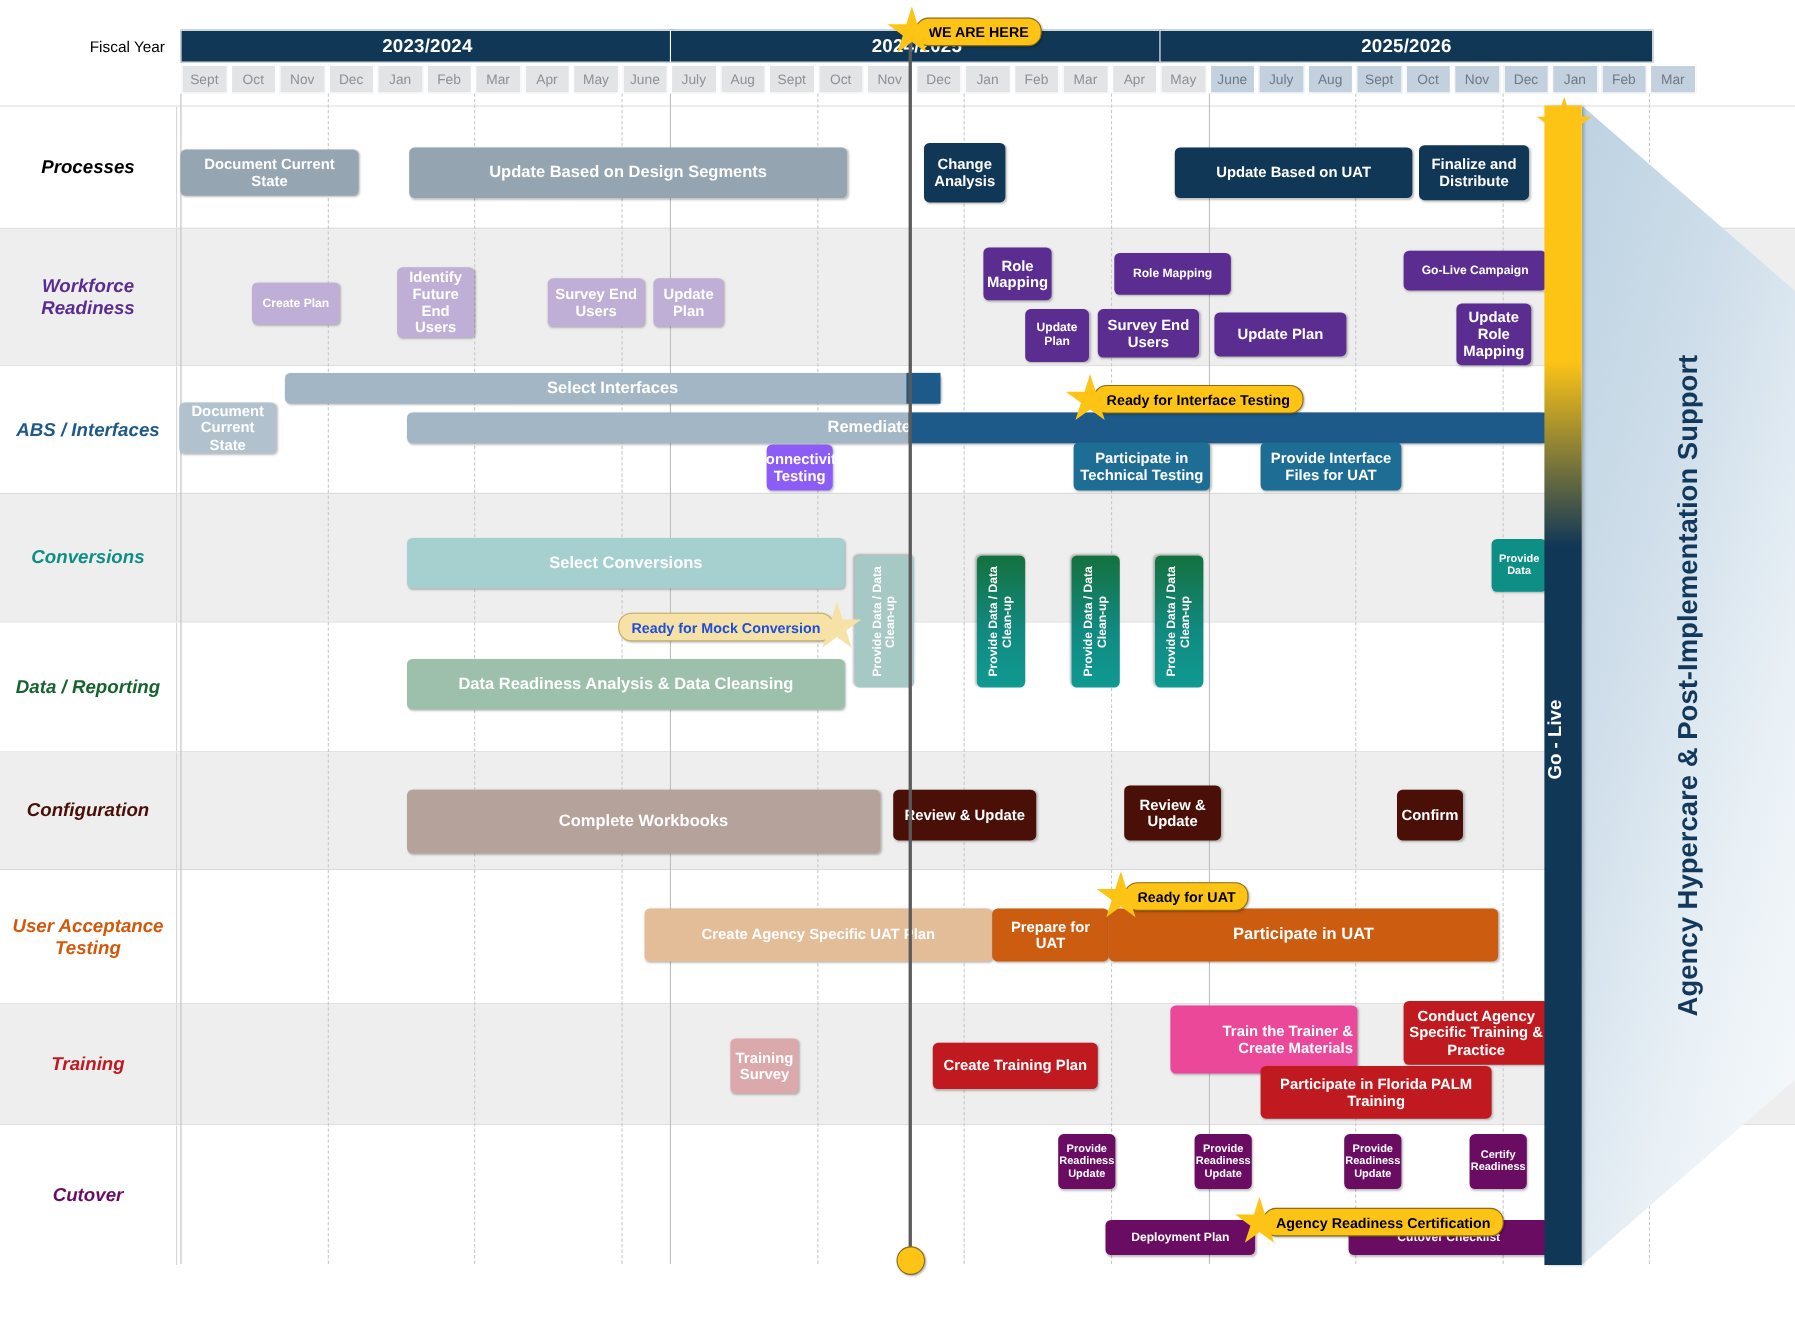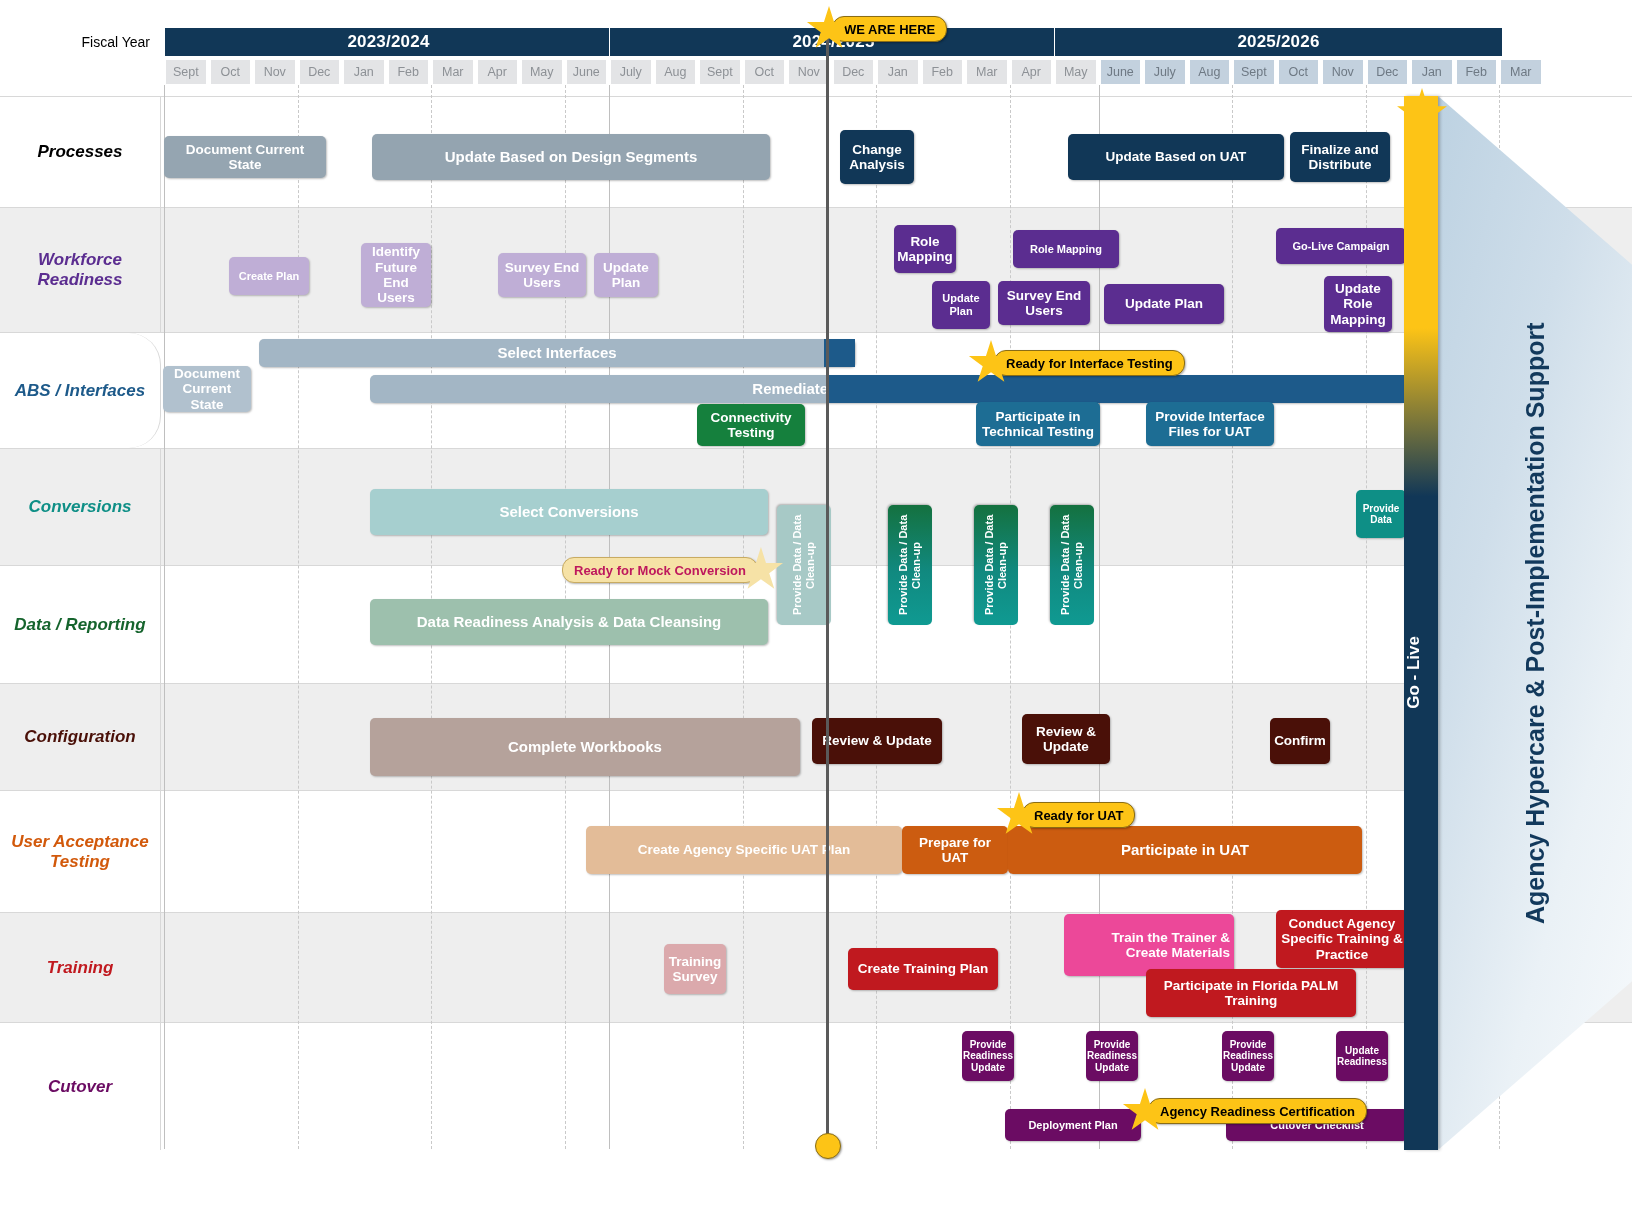--- a/index.html
+++ b/index.html
@@ -75,21 +75,21 @@
   }
   .ms .pill{
     height:24px;border-radius:12px;background:#fdc416;border:1.5px solid #8a6d15;
     display:flex;align-items:center;padding:0 11px;
     font-size:13px;font-weight:bold;color:#000;white-space:nowrap;
     margin-left:-20px;box-shadow:1px 1px 2px rgba(0,0,0,.3);
   }
   .ms.rev{flex-direction:row-reverse;}
   .ms.rev .pill{margin-left:0;margin-right:-20px;}
   .ms.pale .star{background:#f6e2a6;}
-  .ms.pale .pill{background:#f6e2a6;border-color:#c8ab62;color:#be185d;font-weight:bold;}
+  .ms.pale .pill{background:#f6e2a6;border-color:#c8ab62;color:#1d4ed8;font-weight:bold;}
 
   
   #wah{left:806px;top:6px;z-index:12;}
   #wah .pill{font-size:13px;}
   #nowline{position:absolute;left:826px;top:22px;width:3px;height:1128px;background:#5a5a5a;z-index:8;}
   #nowdot{position:absolute;left:815px;top:1133px;width:24px;height:24px;border-radius:50%;
            background:#fdc416;border:1px solid #8a6d15;z-index:10;box-shadow:1px 1px 2px rgba(0,0,0,.35);}
 
   
   #golive{
@@ -172,21 +172,21 @@
     <div class="abs lane white" style="top: 96px; height: 111px;">
       <div class="lane-bg"></div>
       <div class="lane-label" style="color: rgb(0, 0, 0);">Processes</div>
     </div>
     <div class="abs lane shade" style="top: 207px; height: 125px;">
       <div class="lane-bg"></div>
       <div class="lane-label" style="color: rgb(91, 45, 144);">Workforce Readiness</div>
     </div>
     <div class="abs lane white" style="top: 332px; height: 116px;">
       <div class="lane-bg"></div>
-      <div class="lane-label" style="color: rgb(29, 90, 138); border-radius: 32px;">ABS / Interfaces</div>
+      <div class="lane-label" style="color: rgb(29, 90, 138);">ABS / Interfaces</div>
     </div>
     <div class="abs lane shade" style="top: 448px; height: 117px;">
       <div class="lane-bg"></div>
       <div class="lane-label" style="color: rgb(14, 143, 134);">Conversions</div>
     </div>
     <div class="abs lane white" style="top: 565px; height: 118px;">
       <div class="lane-bg"></div>
       <div class="lane-label" style="color: rgb(21, 100, 45);">Data / Reporting</div>
     </div>
     <div class="abs lane shade" style="top: 683px; height: 107px;">
@@ -219,21 +219,21 @@
     <div class="bar small" style="left: 1013px; top: 230px; width: 106px; height: 38px; background: rgb(91, 45, 144);">Role Mapping</div>
     <div class="bar" style="left: 998px; top: 281px; width: 92px; height: 44px; background: rgb(91, 45, 144);">Survey End Users</div>
     <div class="bar" style="left: 1104px; top: 284px; width: 120px; height: 40px; background: rgb(91, 45, 144);">Update Plan</div>
     <div class="bar small" style="left: 1276px; top: 228px; width: 130px; height: 36px; background: rgb(91, 45, 144);">Go-Live Campaign</div>
     <div class="bar" style="left: 1324px; top: 276px; width: 68px; height: 56px; background: rgb(91, 45, 144);">Update Role Mapping</div>
     <div class="bar" style="left: 163px; top: 366px; width: 88px; height: 46px; background: rgb(177, 193, 206);">Document Current State</div>
     <div class="bar small big" style="left: 259px; top: 339px; width: 596px; height: 28px; background: rgb(163, 182, 197);">Select Interfaces</div>
     <div class="bar small tiny flat" style="left: 824px; top: 339px; width: 31px; height: 28px; background: rgb(29, 90, 138); box-shadow: none;"></div>
     <div class="bar small big" style="left: 370px; top: 375px; width: 1035px; height: 28px; background: rgb(163, 182, 197);">Remediate Agency Business Systems</div>
     <div class="bar small big flat" style="left: 826px; top: 375px; width: 579px; height: 28px; background: rgb(29, 90, 138); box-shadow: none;"></div>
-    <div class="bar" style="left: 697px; top: 404px; width: 108px; height: 42px; background: #15803d;">Connectivity Testing</div>
+    <div class="bar" style="left: 697px; top: 404px; width: 60px; height: 42px; background: #8b5cf6;">Connectivity Testing</div>
     <div class="bar" style="left: 976px; top: 402px; width: 124px; height: 44px; background: rgb(29, 109, 148);">Participate in Technical Testing</div>
     <div class="bar" style="left: 1146px; top: 402px; width: 128px; height: 44px; background: rgb(29, 109, 148);">Provide Interface Files for UAT</div>
     <div class="bar big" style="left: 370px; top: 489px; width: 398px; height: 46px; background: rgb(166, 207, 207);">Select Conversions</div>
     <div class="bar vtext small" style="left: 777px; top: 505px; width: 54px; height: 120px; background: rgb(167, 201, 198);">Provide  Data / Data Clean-up</div>
     <div class="bar vtext small" style="left: 888px; top: 505px; width: 44px; height: 120px; background: linear-gradient(rgb(15, 154, 146) 0%, rgb(17, 137, 127) 45%, rgb(20, 113, 63) 100%);">Provide Data / Data Clean-up</div>
     <div class="bar vtext small" style="left: 974px; top: 505px; width: 44px; height: 120px; background: linear-gradient(rgb(15, 154, 146) 0%, rgb(17, 137, 127) 45%, rgb(20, 113, 63) 100%);">Provide Data / Data Clean-up</div>
     <div class="bar vtext small" style="left: 1050px; top: 505px; width: 44px; height: 120px; background: linear-gradient(rgb(15, 154, 146) 0%, rgb(17, 137, 127) 45%, rgb(20, 113, 63) 100%);">Provide Data / Data Clean-up</div>
     <div class="bar small tiny" style="left: 1356px; top: 490px; width: 50px; height: 48px; background: rgb(14, 143, 134);">Provide Data</div>
     <div class="bar big" style="left: 370px; top: 599px; width: 398px; height: 46px; background: rgb(157, 192, 173);">Data Readiness Analysis &amp; Data Cleansing</div>
     <div class="bar big" style="left: 370px; top: 718px; width: 430px; height: 58px; background: rgb(181, 162, 155);">Complete Workbooks</div>
@@ -244,21 +244,21 @@
     <div class="bar" style="left: 902px; top: 826px; width: 106px; height: 48px; background: rgb(204, 92, 16);">Prepare for UAT</div>
     <div class="bar big" style="left: 1008px; top: 826px; width: 354px; height: 48px; background: rgb(204, 92, 16);">Participate in UAT</div>
     <div class="bar" style="left: 664px; top: 944px; width: 62px; height: 50px; background: rgb(219, 169, 172);">Training Survey</div>
     <div class="bar" style="left: 848px; top: 948px; width: 150px; height: 42px; background: rgb(192, 25, 31);">Create Training Plan</div>
     <div class="bar" style="left: 1064px; top: 914px; width: 170px; height: 62px; background: #ec4899; text-align: right;">Train the Trainer &amp; Create Materials</div>
     <div class="bar" style="left: 1276px; top: 910px; width: 132px; height: 58px; background: rgb(192, 25, 31);">Conduct Agency Specific Training &amp; Practice</div>
     <div class="bar" style="left: 1146px; top: 969px; width: 210px; height: 48px; background: rgb(192, 25, 31);">Participate in Florida PALM Training</div>
     <div class="bar small tiny" style="left: 962px; top: 1031px; width: 52px; height: 50px; background: rgb(107, 12, 99);">Provide Readiness Update</div>
     <div class="bar small tiny" style="left: 1086px; top: 1031px; width: 52px; height: 50px; background: rgb(107, 12, 99);">Provide Readiness Update</div>
     <div class="bar small tiny" style="left: 1222px; top: 1031px; width: 52px; height: 50px; background: rgb(107, 12, 99);">Provide Readiness Update</div>
-    <div class="bar small tiny" style="left: 1336px; top: 1031px; width: 52px; height: 50px; background: rgb(107, 12, 99);">Update Readiness</div>
+    <div class="bar small tiny" style="left: 1336px; top: 1031px; width: 52px; height: 50px; background: rgb(107, 12, 99);">Certify Readiness</div>
     <div class="bar small" style="left: 1005px; top: 1109px; width: 136px; height: 32px; background: rgb(107, 12, 99);">Deployment Plan</div>
     <div class="bar small" style="left: 1226px; top: 1109px; width: 182px; height: 32px; background: rgb(107, 12, 99);">Cutover Checklist</div>
     <div class="ms" style="left: 968px; top: 340px;">
       <div class="star"></div>
       <div class="pill">Ready for Interface Testing</div>
     </div>
     <div class="ms pale rev" style="left: 562px; top: 547px;">
       <div class="star"></div>
       <div class="pill">Ready for Mock Conversion</div>
     </div>

